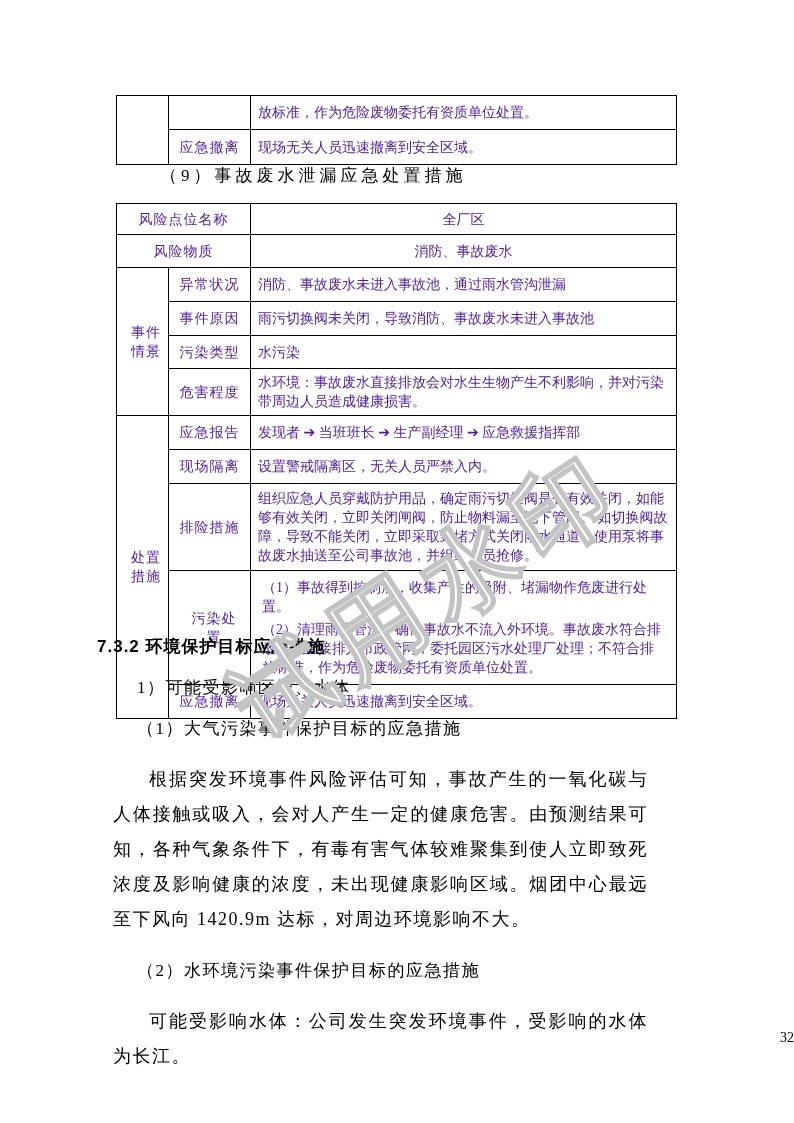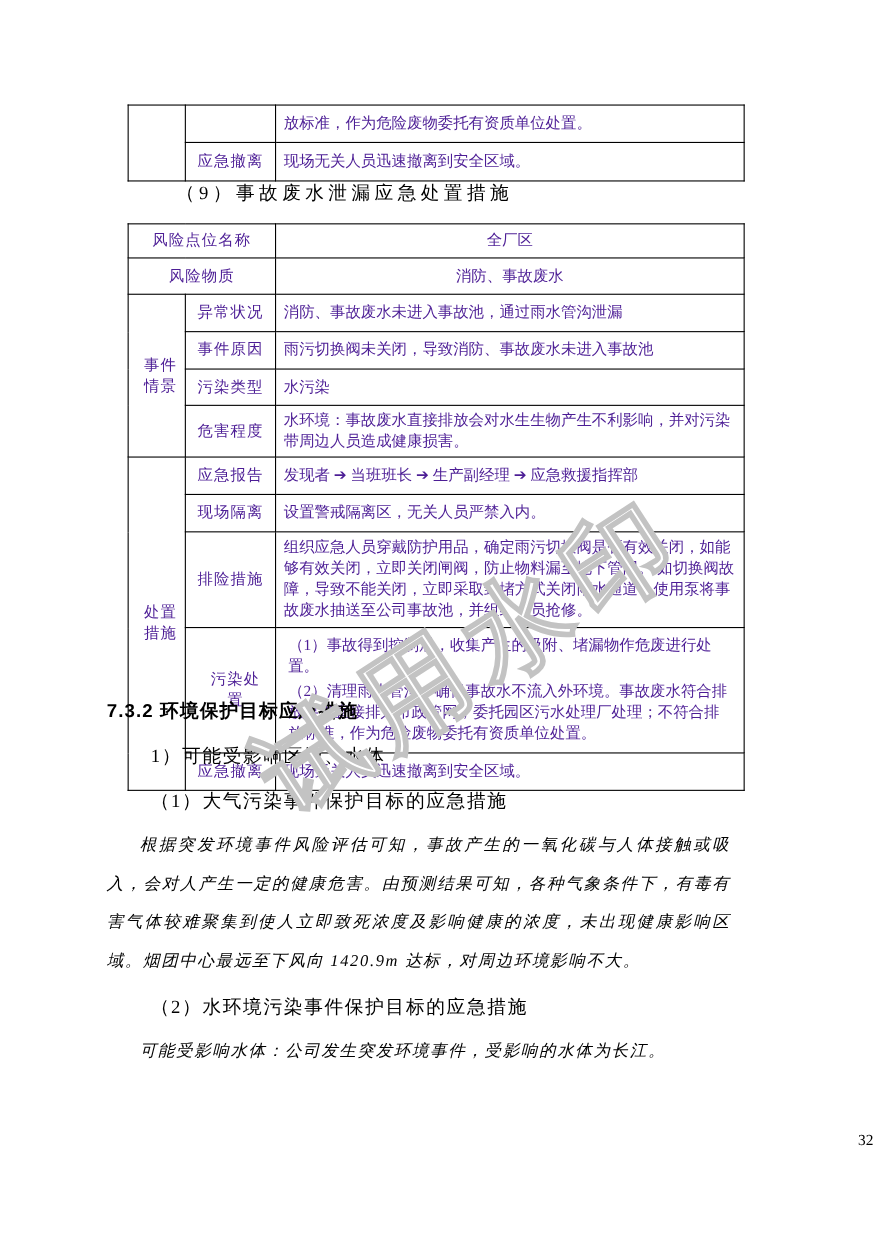--- a/index.html
+++ b/index.html
@@ -31,22 +31,22 @@
   .section { position:absolute; left:97px; top:634px; width:567px; }
   .section h2 {
     margin:0 0 10px 0; font-size:17px; font-weight:bold; letter-spacing:1px;
     line-height:26px; font-family:"Liberation Sans","DejaVu Sans",sans-serif;
   }
   .sub-heading {
     font-size:17px; letter-spacing:1.5px; line-height:35px;
     padding-left:34px; margin:6px;
   }
   .body-para {
-    font-size:15px; letter-spacing:1.5px; line-height:35px;
-    text-align:justify; text-indent:2em; margin:0;font-style:italic;
+    font-size:18px; letter-spacing:1.5px; line-height:35px;
+    text-align:justify; text-indent:2em; margin:16px;
   }
   .page-number {
     position:absolute; left:0; top:1030px; width:100%;
     text-align:right; font-size:14px;
   }
   
   .watermark {
     position:absolute; left:205px; top:515px; width:500px;
     transform:rotate(-33deg); transform-origin:center;
     font-family:"Liberation Sans","DejaVu Sans",sans-serif; font-weight:bold;

